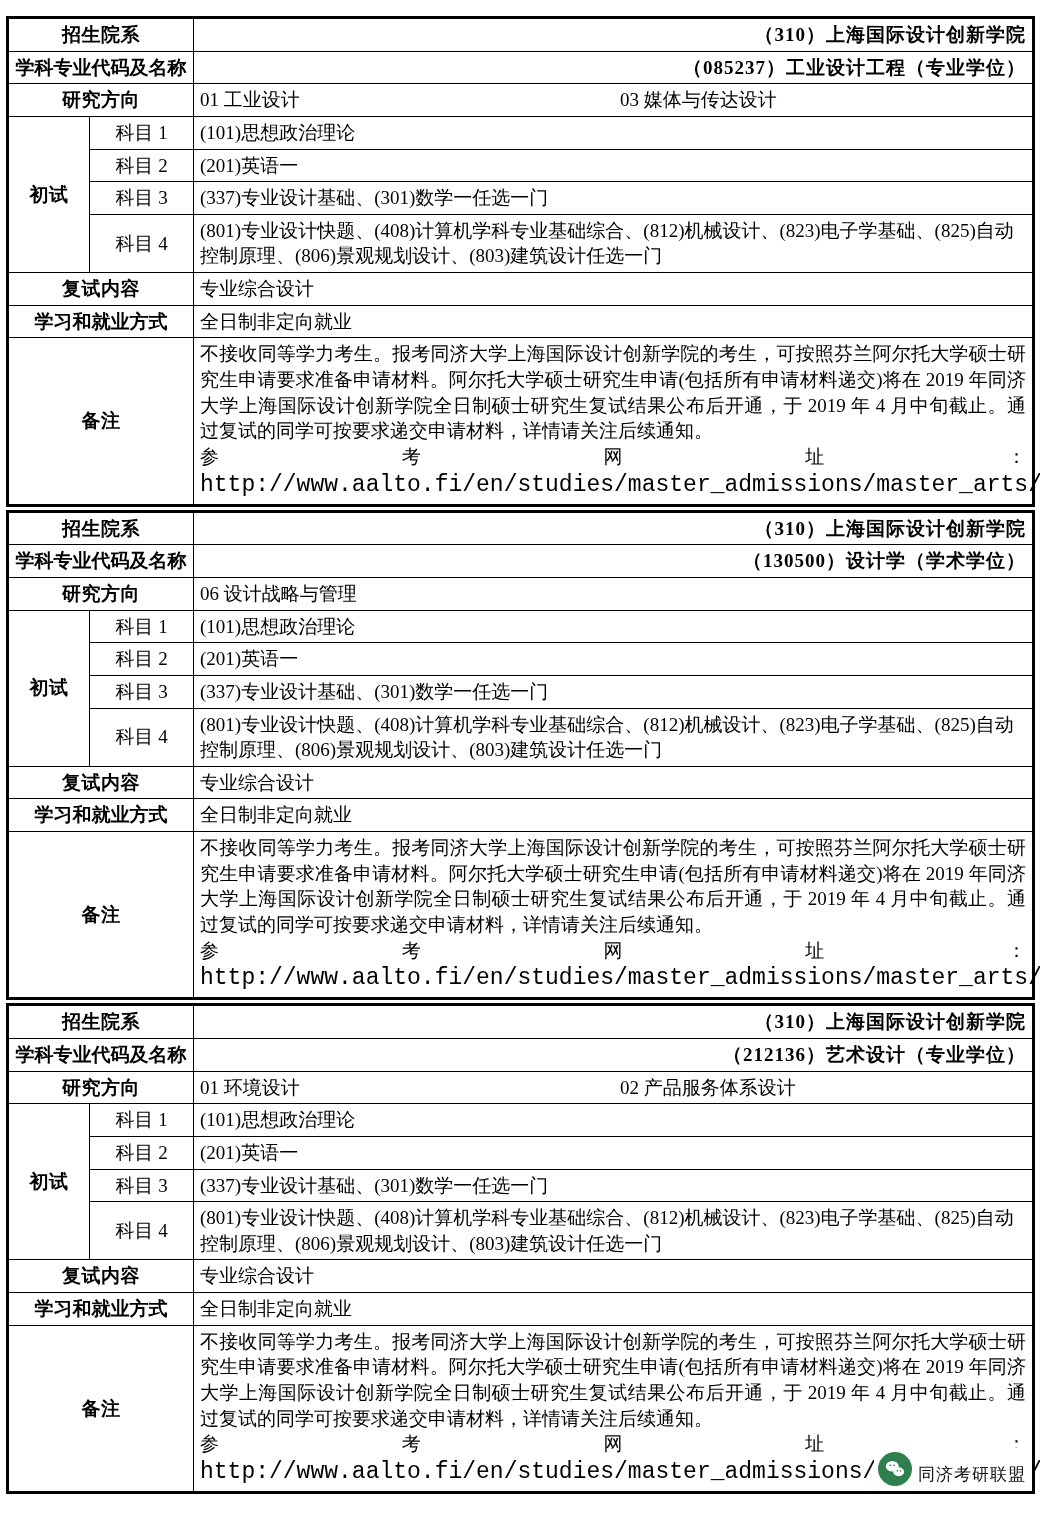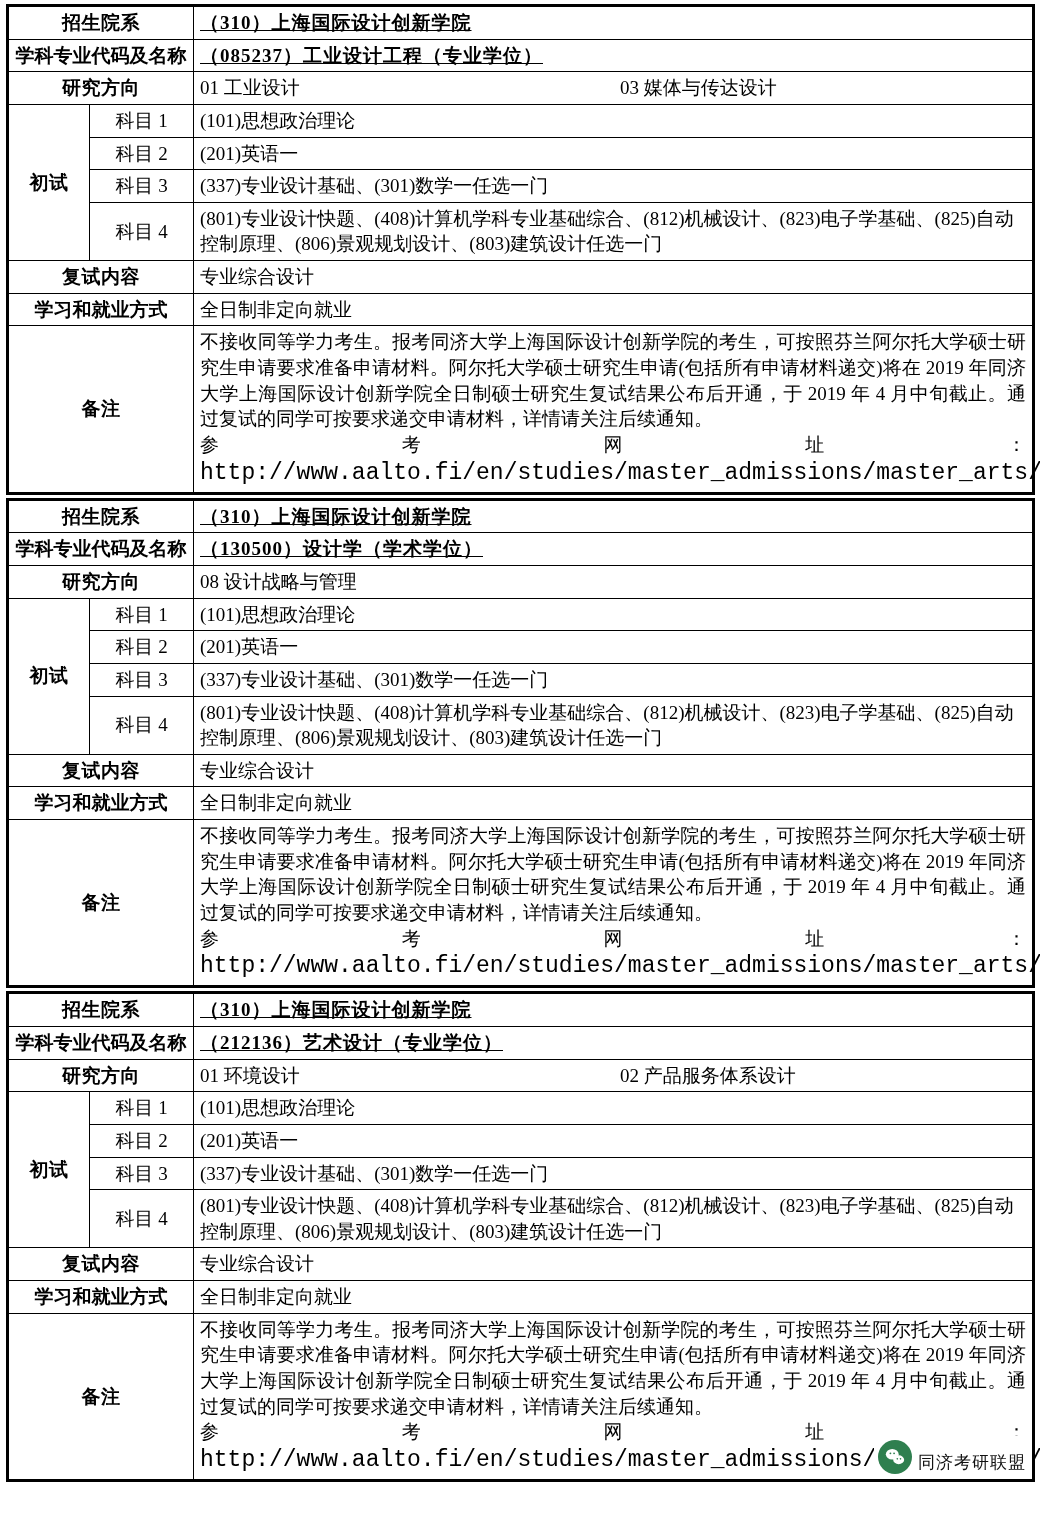--- a/index.html
+++ b/index.html
@@ -9,21 +9,21 @@
   }
   body {
     width: 1040px;
     font-family: "Liberation Serif", "DejaVu Serif", serif;
     color: #000000;
     -webkit-font-smoothing: antialiased;
   }
   .page {
     width: 1040px;
     box-sizing: border-box;
-    padding: 4px 6px 0 6px;
+    padding: 16px 6px 0 6px;
   }
   table.block {
     width: 1028px;
     border-collapse: collapse;
     table-layout: fixed;
     margin: 0 0 0 0;
     border: 3px solid #000;
   }
   table.block td {
     border: 1px solid #000;
@@ -48,25 +48,24 @@
     font-weight: bold;
     font-size: 17px;
     letter-spacing: 0;
   }
   .lbl-sub {
     text-align: center;
     font-weight: normal;
     font-size: 19px;
   }
   .center-bold {
-    text-align: left;
+    text-align: right;
     font-weight: bold;
     font-size: 21px;
     letter-spacing: 1px;
-    text-decoration: underline;
   }
   .content {
     text-align: left;
     font-size: 19px;
   }
   .dir-row {
     display: flex;
     align-items: flex-start;
   }
   .dir-1 { width: 420px; }
@@ -201,21 +200,21 @@
         <td class="center-bold">（310）上海国际设计创新学院</td>
       </tr>
       <tr>
         <td class="lbl-small" colspan="2">学科专业代码及名称</td>
         <td class="center-bold">（130500）设计学（学术学位）</td>
       </tr>
       <tr>
         <td class="lbl" colspan="2">研究方向</td>
         <td class="content">
           <div class="dir-row">
-            <span class="dir-1">08  设计战略与管理</span>
+            <span class="dir-1">06  设计战略与管理</span>
             <span class="dir-2"></span>
           </div>
         </td>
       </tr>
       <tr>
         <td class="lbl" rowspan="4">初试</td>
         <td class="lbl-sub">科目 1</td>
         <td class="content">(101)思想政治理论</td>
       </tr>
       <tr>

